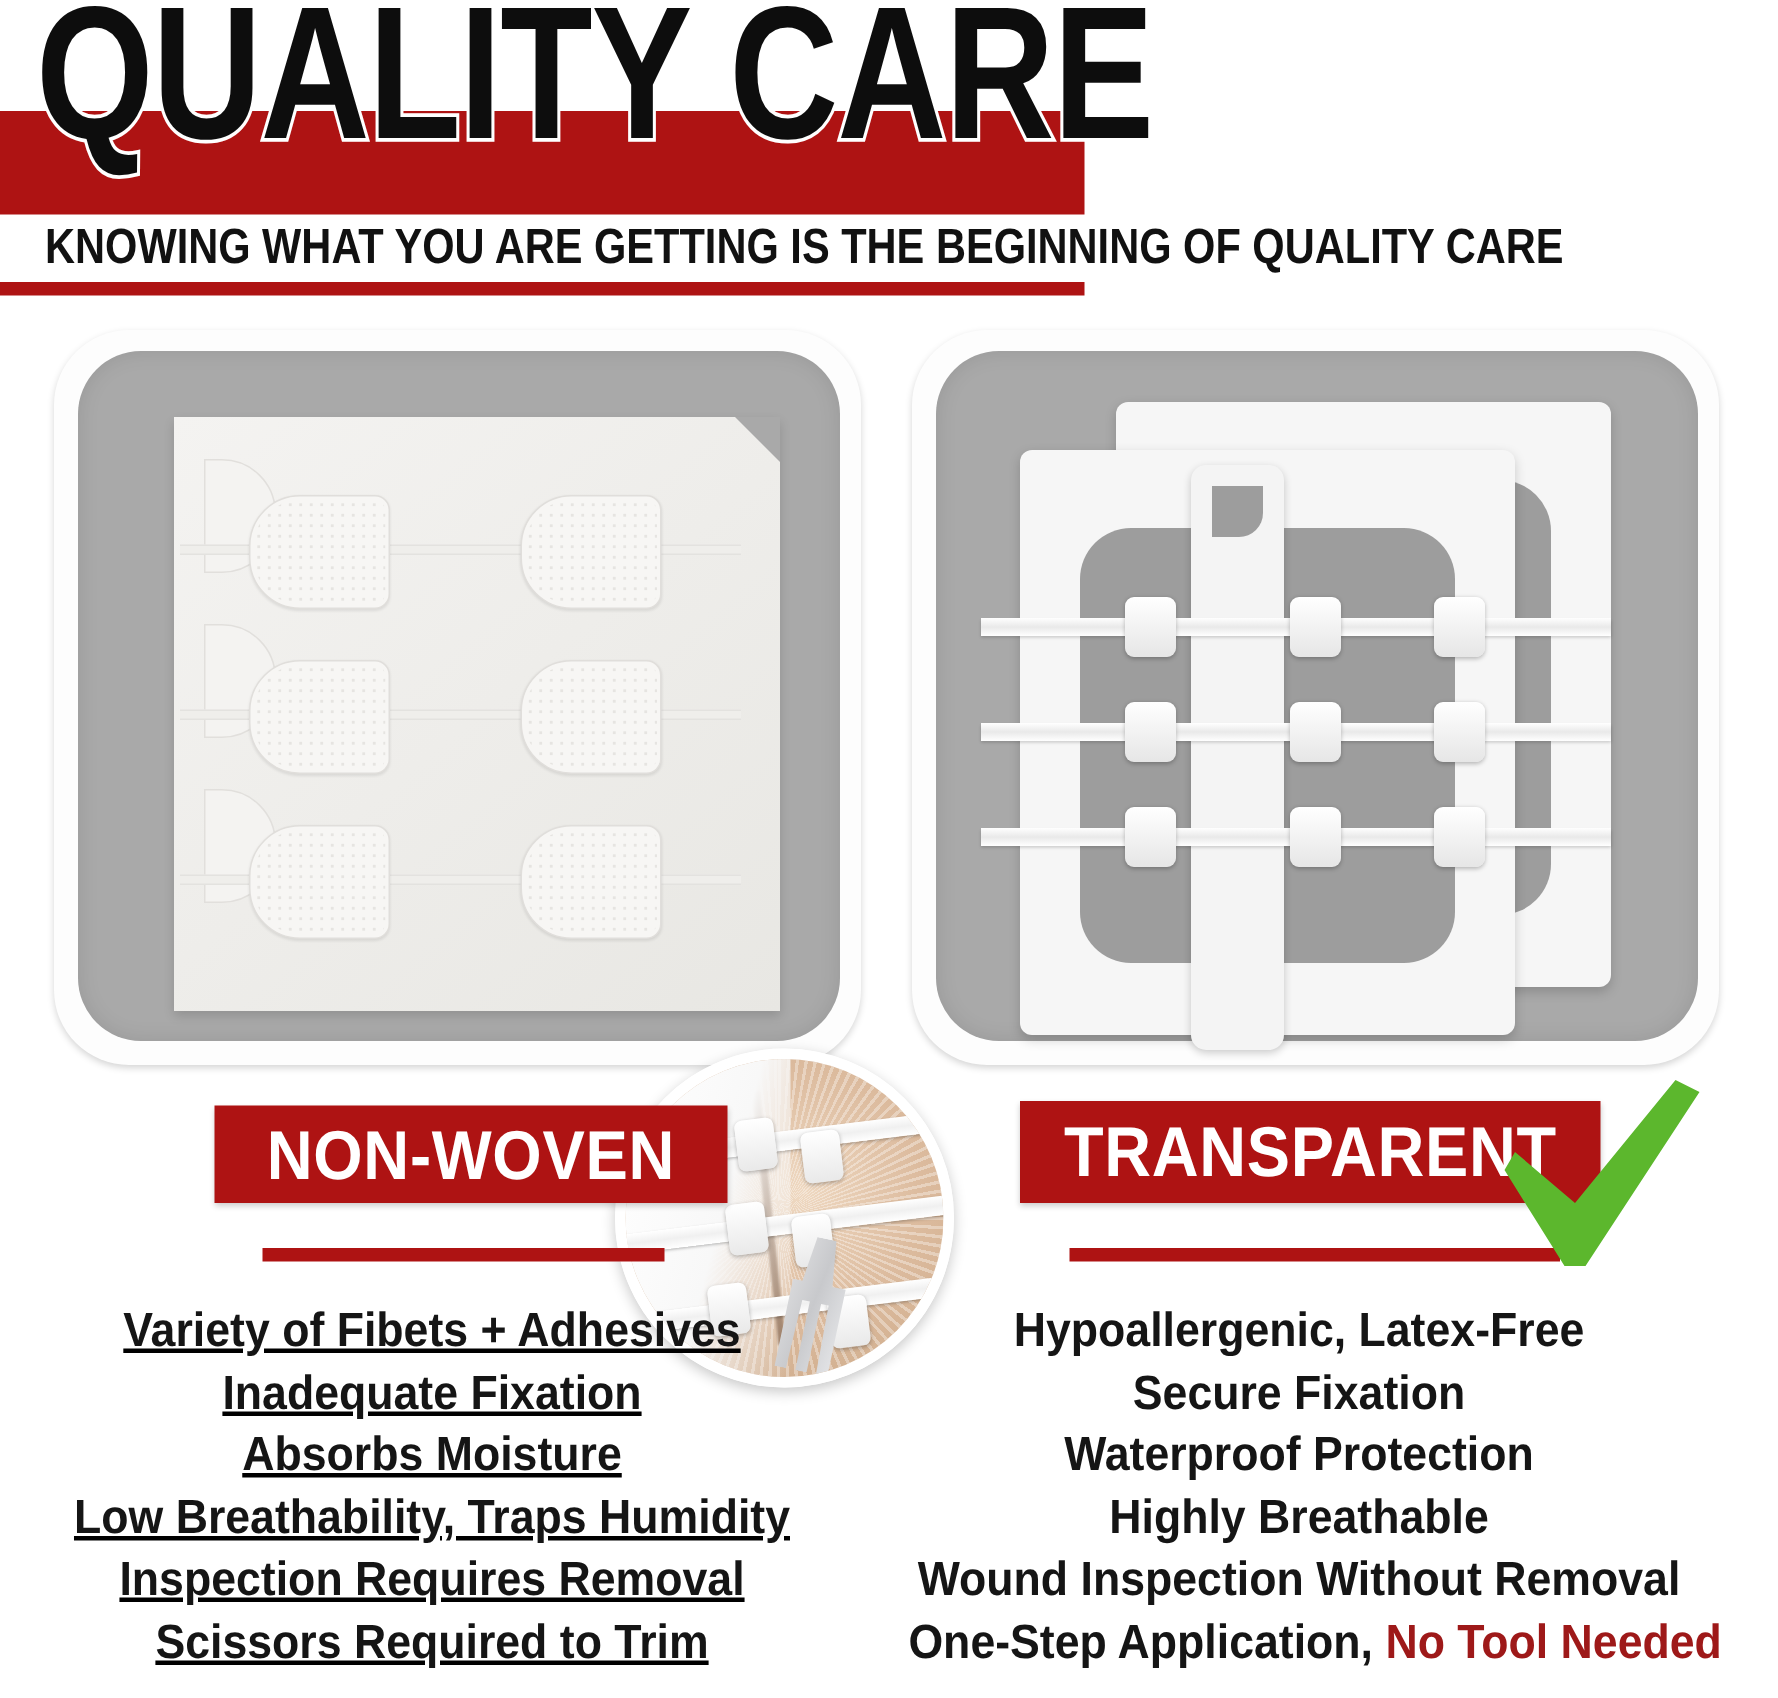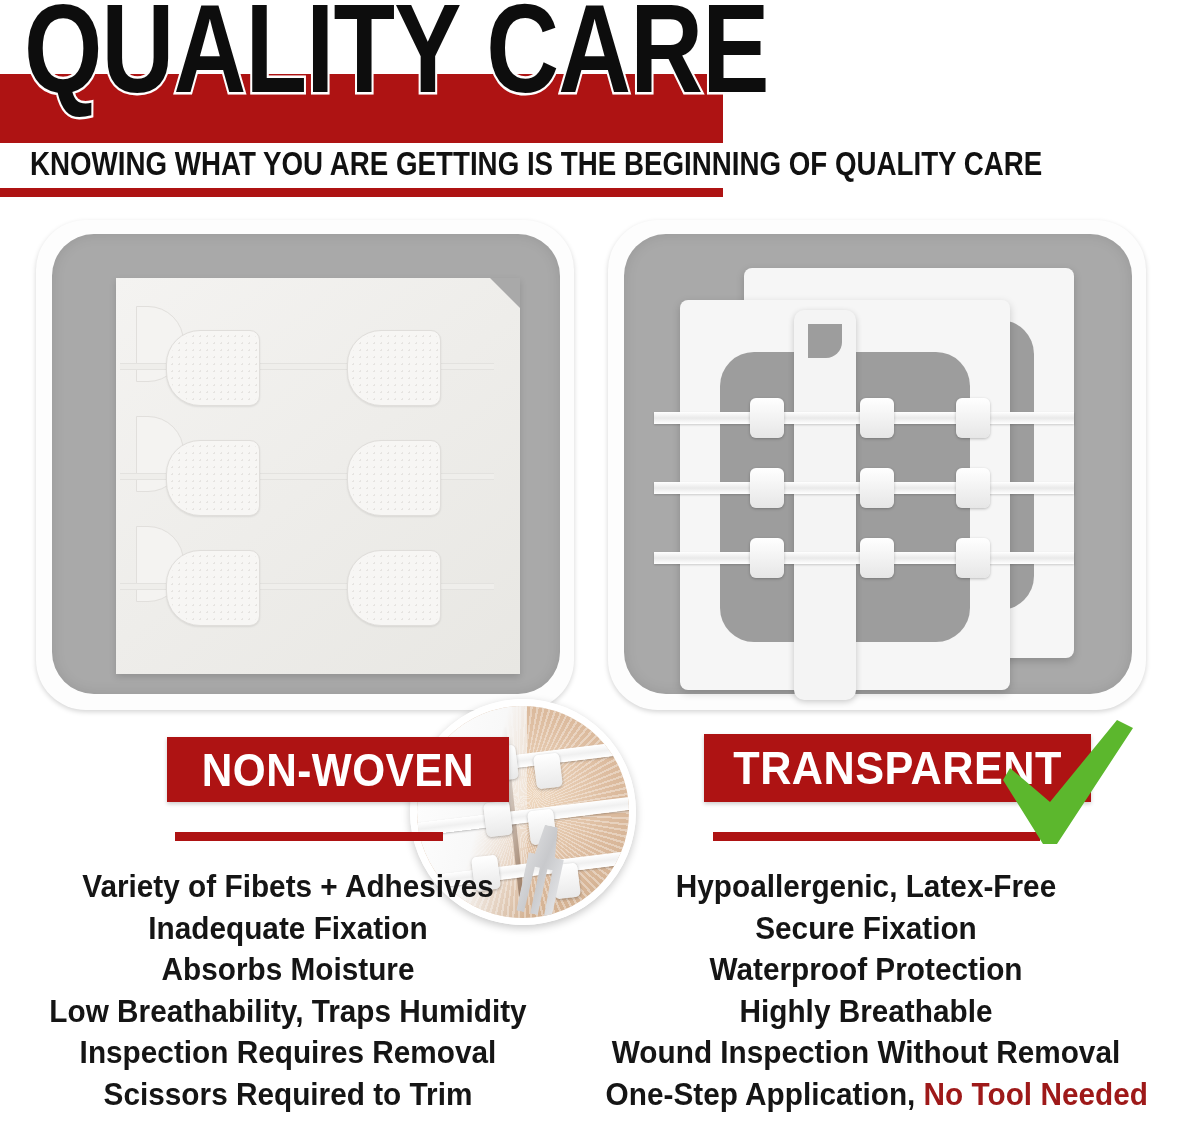--- a/index.html
+++ b/index.html
@@ -185,21 +185,20 @@
     background:linear-gradient(100deg,#e9e9ea,#c8c9cc,#eeeff1);
     clip-path:polygon(40% 0,60% 0,66% 34%,80% 34%,80% 100%,68% 100%,66% 48%,58% 48%,58% 100%,46% 100%,46% 48%,38% 48%,36% 100%,24% 100%,24% 34%,34% 34%);
     transform:rotate(12deg);
   }
 
   
   .badge{
     position:absolute;background:#ae1313;
     display:flex;align-items:center;justify-content:center;
     box-shadow:0 2px 4px rgba(0,0,0,.20);
-    margin-left:24px;
   }
   #badge-left{left:143px;top:737px;width:342px;height:65px;}
   #badge-right{left:680px;top:734px;width:387px;height:68px;}
   .badge span{
     color:#ffffff;font-weight:700;font-size:46px;line-height:46px;
     letter-spacing:.5px;white-space:nowrap;
     transform:scaleX(.92);transform-origin:center;
   }
   #badge-right span{font-size:47px;}
 
@@ -208,21 +207,21 @@
   #divider-right{left:713px;top:832px;width:327px;}
 
   
   #check-icon{
     position:absolute;left:995px;top:716px;width:140px;height:135px;
     pointer-events:none;
   }
 
   
   .list{position:absolute;top:866px;width:560px;text-align:center;}
-  #list-left{left:8px;}
+  #list-left{left:8px;text-decoration:underline;}
   #list-right{left:586px;}
   .list li{
     list-style:none;
     font-family:"Liberation Sans", sans-serif;
     font-weight:700;
     font-size:32px;
     line-height:41.5px;
     color:#151515;
     white-space:nowrap;
     transform:scaleX(.93);

